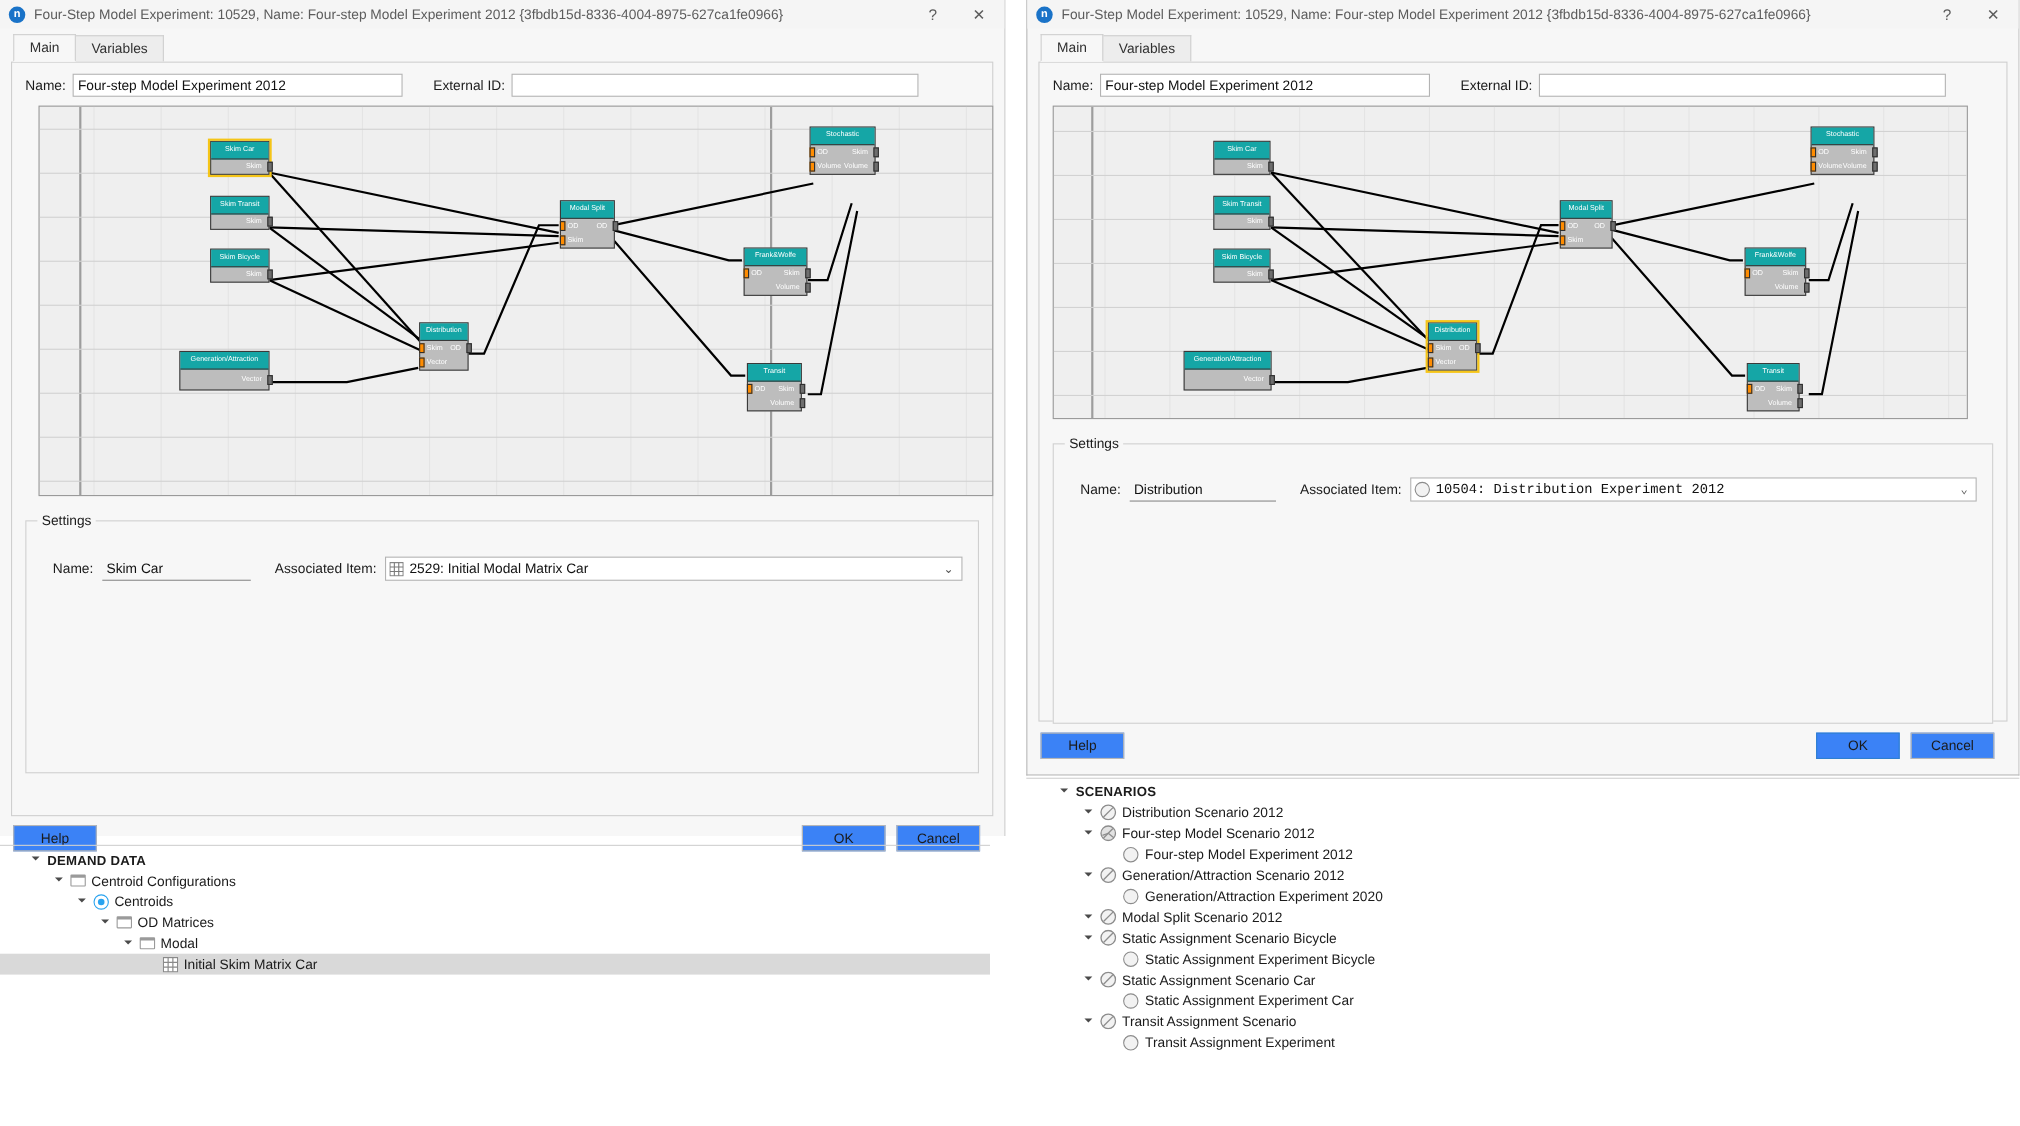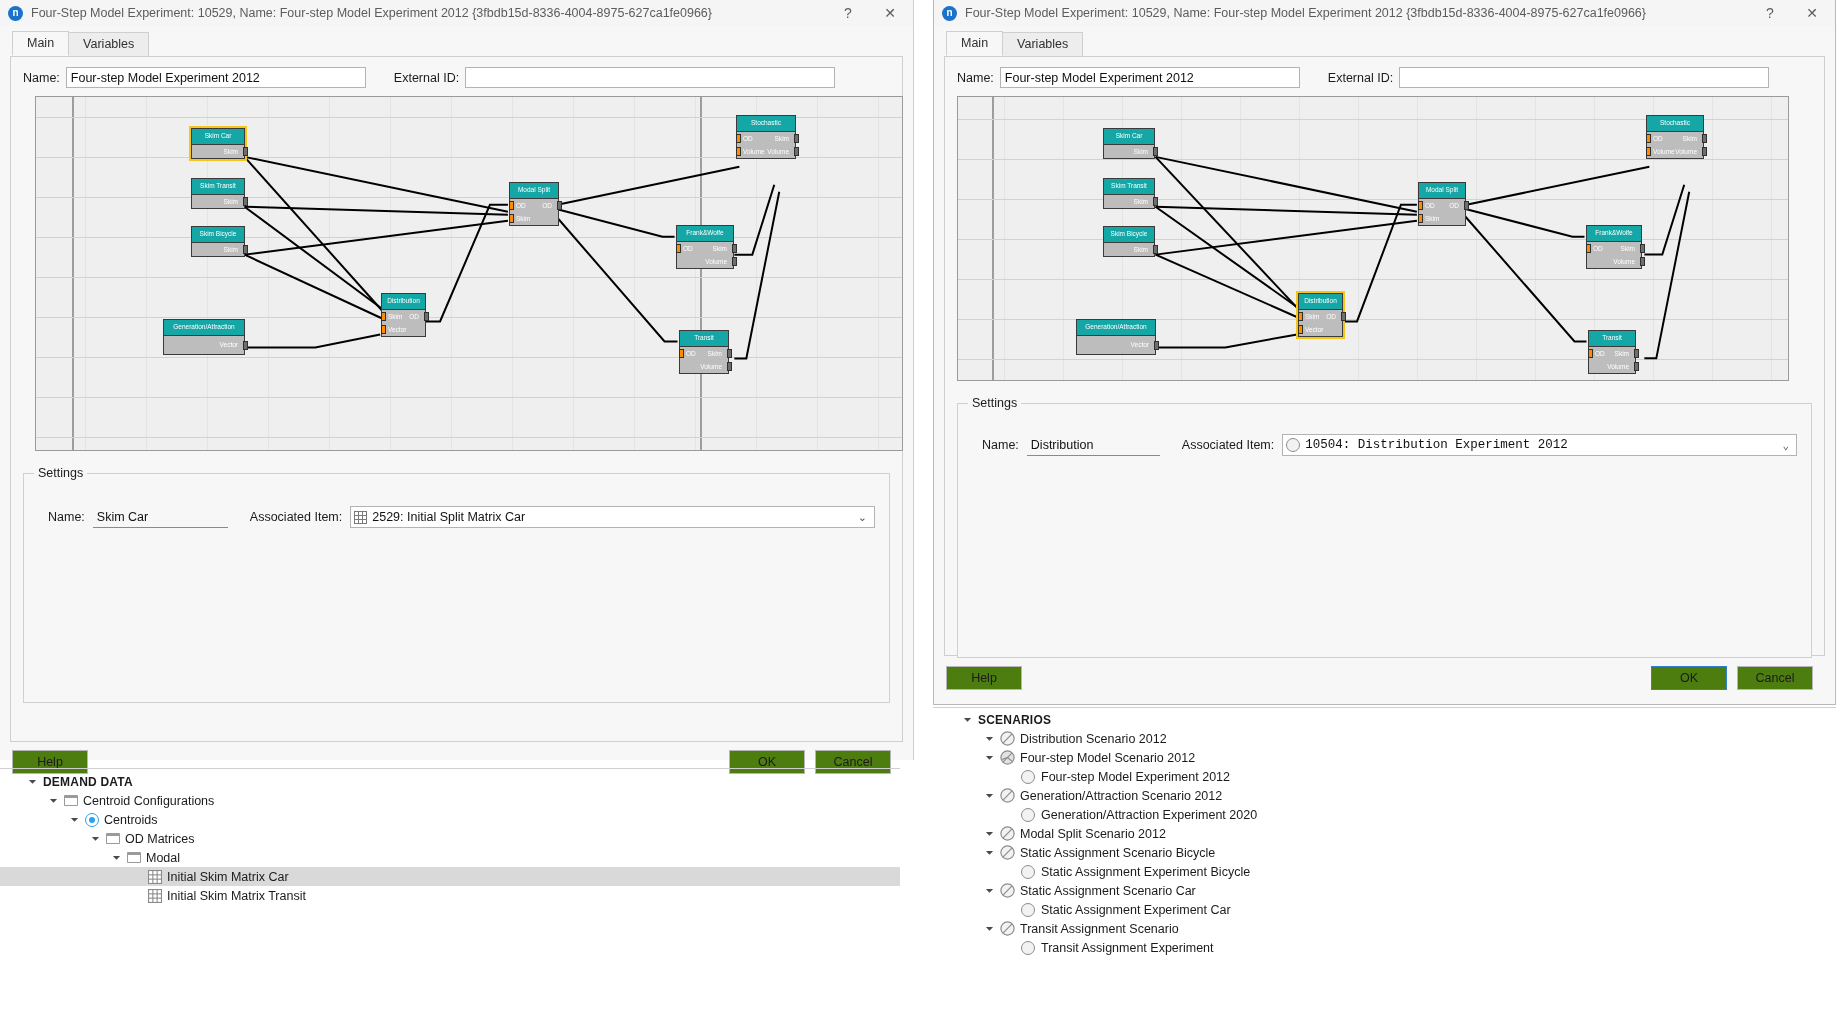--- a/index.html
+++ b/index.html
@@ -96,21 +96,21 @@
     background:#fff; border:1px solid #b3b3b3; height:22px; display:flex; align-items:center;
     padding: 0 2px 0 3px; font-size:12.5px; gap:5px; color:#111;
   }
   .combo .cb-text { flex:1 1 auto; white-space:nowrap; overflow:hidden; }
   .combo .caret { color:#555; font-size:11px; padding-right:5px; }
 
   .matrix-icon { width:13px; height:13px; flex:0 0 auto; }
   .circle-icon { width:14px; height:14px; border-radius:50%; border:1.4px solid #8c8c8c; background:#f2f2f2; flex:0 0 auto; }
 
   .btn {
-    border:1px solid #b6b6b6; background:#4d7c0f; font-size:12.5px; color:#1b1b1b;
+    border:1px solid #b6b6b6; background:#3b82f6; font-size:12.5px; color:#1b1b1b;
     height: 24px; min-width: 76px; display:flex; align-items:center; justify-content:center;
     font-family:"Liberation Sans", sans-serif;
   }
   .btn.default { border:1px solid #2f7fd0; }
 
   
   .tree { position:absolute; font-size:12.5px; color:#1b1b1b; }
   .trow { display:flex; align-items:center; height:19px; white-space:nowrap; }
   .trow.sel { background:#d9d9d9; }
   .chev { width:13px; text-align:center; color:#4a4a4a; font-size:10px; flex:0 0 auto; }
@@ -340,21 +340,21 @@
           <div class="txtfield" style="width:135px; border:none; border-bottom:1px solid #8a8a8a; background:#f7f7f7;">Skim Car</div>
           <div class="lbl" style="margin-left:14px;">Associated Item:</div>
           <div class="combo" style="flex:1 1 auto;">
             <svg class="matrix-icon" viewBox="0 0 13 13">
               <rect x="0.5" y="0.5" width="12" height="12" fill="#fff" stroke="#7a7a7a"></rect>
               <line x1="4.5" y1="0.5" x2="4.5" y2="12.5" stroke="#7a7a7a"></line>
               <line x1="8.5" y1="0.5" x2="8.5" y2="12.5" stroke="#7a7a7a"></line>
               <line x1="0.5" y1="4.5" x2="12.5" y2="4.5" stroke="#7a7a7a"></line>
               <line x1="0.5" y1="8.5" x2="12.5" y2="8.5" stroke="#7a7a7a"></line>
             </svg>
-            <span class="cb-text">2529: Initial Split Matrix Car</span>
+            <span class="cb-text">2529: Initial Modal Matrix Car</span>
             <span class="caret">⌄</span>
           </div>
         </div>
       </div>
     </div>
 
     <div style="display:flex; align-items:center; padding:8px 22px 0 12px;">
       <div class="btn">Help</div>
       <div style="flex:1 1 auto;"></div>
       <div class="btn" style="margin-right:10px;">OK</div>
@@ -399,30 +399,20 @@
       <svg class="grid-ic" viewBox="0 0 13 13">
         <rect x="0.5" y="0.5" width="12" height="12" fill="#fff" stroke="#8a8a8a"></rect>
         <line x1="4.5" y1="0.5" x2="4.5" y2="12.5" stroke="#8a8a8a"></line>
         <line x1="8.5" y1="0.5" x2="8.5" y2="12.5" stroke="#8a8a8a"></line>
         <line x1="0.5" y1="4.5" x2="12.5" y2="4.5" stroke="#8a8a8a"></line>
         <line x1="0.5" y1="8.5" x2="12.5" y2="8.5" stroke="#8a8a8a"></line>
       </svg>
       <span>Initial Skim Matrix Car</span>
     </div>
 
-    <div class="trow" style="padding-left:148px;">
-      <svg class="grid-ic" viewBox="0 0 13 13">
-        <rect x="0.5" y="0.5" width="12" height="12" fill="#fff" stroke="#8a8a8a"></rect>
-        <line x1="4.5" y1="0.5" x2="4.5" y2="12.5" stroke="#8a8a8a"></line>
-        <line x1="8.5" y1="0.5" x2="8.5" y2="12.5" stroke="#8a8a8a"></line>
-        <line x1="0.5" y1="4.5" x2="12.5" y2="4.5" stroke="#8a8a8a"></line>
-        <line x1="0.5" y1="8.5" x2="12.5" y2="8.5" stroke="#8a8a8a"></line>
-      </svg>
-      <span>Initial Skim Matrix Transit</span>
-    </div>
   </div>
 
   <div class="dialog" id="right-dialog" style="left:933px; top:0; width:903px; height:705px; border:1px solid #b9b9b9; border-top:none;">
 
     <div class="dlg-titlebar">
       <div class="app-icon">n</div>
       <div class="dlg-title">Four-Step Model Experiment: 10529, Name: Four-step Model Experiment 2012  {3fbdb15d-8336-4004-8975-627ca1fe0966}</div>
       <div class="win-btn">?</div>
       <div class="win-btn">✕</div>
     </div>

